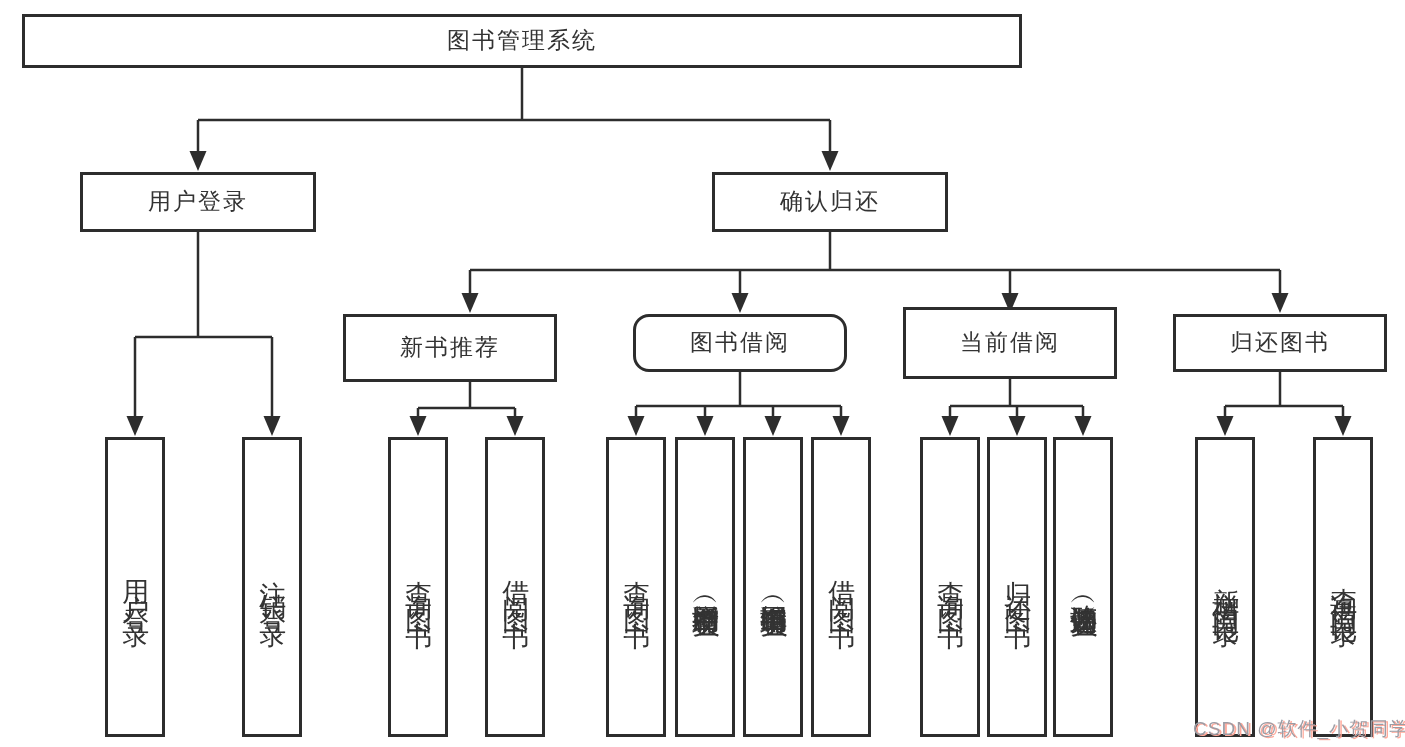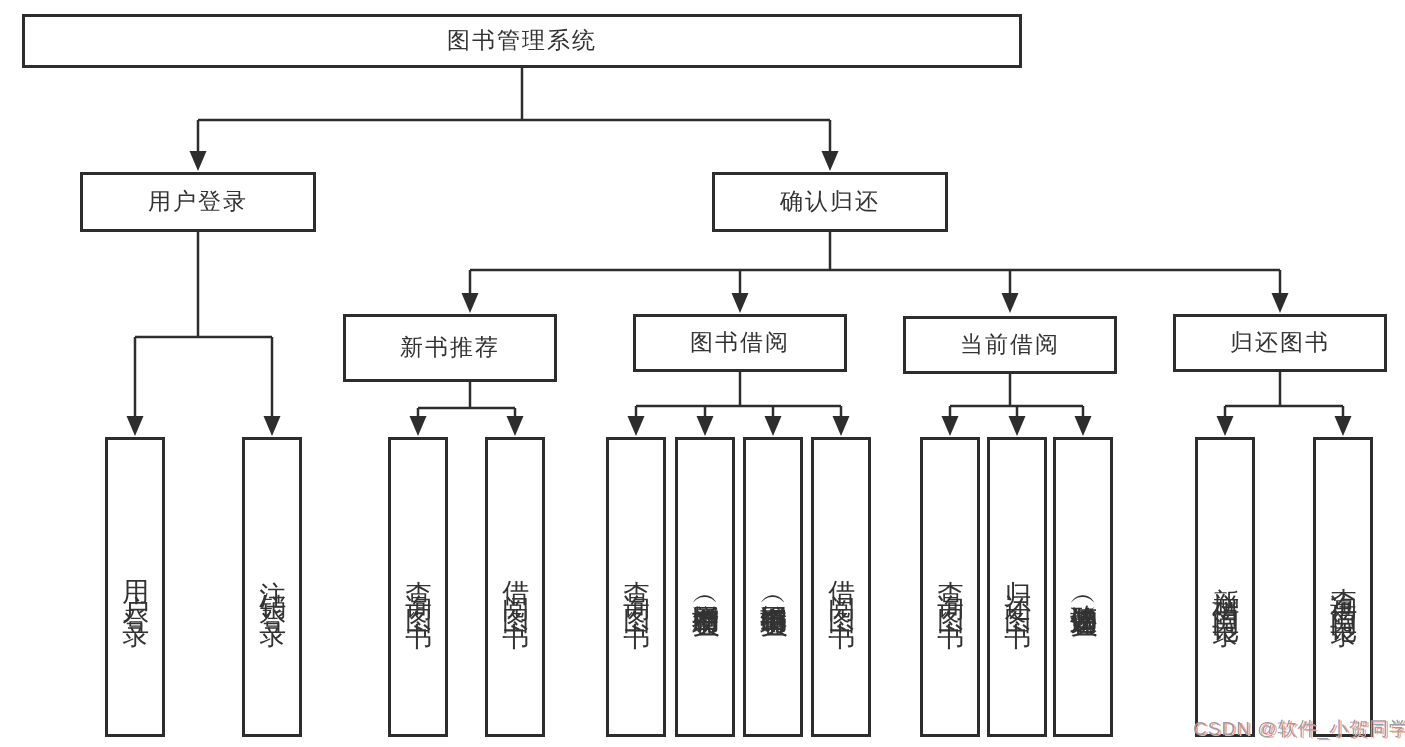--- a/index.html
+++ b/index.html
@@ -107,22 +107,22 @@
       <line x1="1225" y1="406" x2="1225" y2="421" stroke="#2d2d2d" stroke-width="2.5"></line>
       <polygon points="1216.5,416 1233.5,416 1225,436" fill="#2d2d2d"></polygon>
       <line x1="1343" y1="406" x2="1343" y2="421" stroke="#2d2d2d" stroke-width="2.5"></line>
       <polygon points="1334.5,416 1351.5,416 1343,436" fill="#2d2d2d"></polygon>
     </svg>
   <div id="nodes">
       <div class="node h" style="left: 22px; top: 14px; width: 1000px; height: 54px;">图书管理系统</div>
       <div class="node h" style="left: 80px; top: 172px; width: 236px; height: 60px;">用户登录</div>
       <div class="node h" style="left: 712px; top: 172px; width: 236px; height: 60px;">确认归还</div>
       <div class="node h" style="left: 343px; top: 314px; width: 214px; height: 68px;">新书推荐</div>
-      <div class="node h" style="left: 633px; top: 314px; width: 214px; height: 58px;">图书借阅</div>
-      <div class="node h" style="left: 903px; top: 316px; width: 214px; height: 58px;">当前借阅</div>
+      <div class="node h" style="left: 633px; top: 314px; width: 214px; height: 58px; border-radius: 16px;">图书借阅</div>
+      <div class="node h" style="left: 903px; top: 307px; width: 214px; height: 72px;">当前借阅</div>
       <div class="node h" style="left: 1173px; top: 314px; width: 214px; height: 58px;">归还图书</div>
       <div class="node v" style="left: 105px; top: 437px; width: 60px; height: 300px; letter-spacing: 14px;">用户登录</div>
       <div class="node v" style="left: 242px; top: 437px; width: 60px; height: 300px; letter-spacing: 14px;">注销登录</div>
       <div class="node v" style="left: 388px; top: 437px; width: 60px; height: 300px; letter-spacing: 14px;">查询图书</div>
       <div class="node v" style="left: 485px; top: 437px; width: 60px; height: 300px; letter-spacing: 14px;">借阅图书</div>
       <div class="node v" style="left: 606px; top: 437px; width: 60px; height: 300px; letter-spacing: 14px;">查询图书</div>
       <div class="node v" style="left: 675px; top: 437px; width: 60px; height: 300px; letter-spacing: 1px;">新增图书（管理员）</div>
       <div class="node v" style="left: 743px; top: 437px; width: 60px; height: 300px; letter-spacing: 1px;">编辑图书（管理员）</div>
       <div class="node v" style="left: 811px; top: 437px; width: 60px; height: 300px; letter-spacing: 14px;">借阅图书</div>
       <div class="node v" style="left: 920px; top: 437px; width: 60px; height: 300px; letter-spacing: 14px;">查询图书</div>

